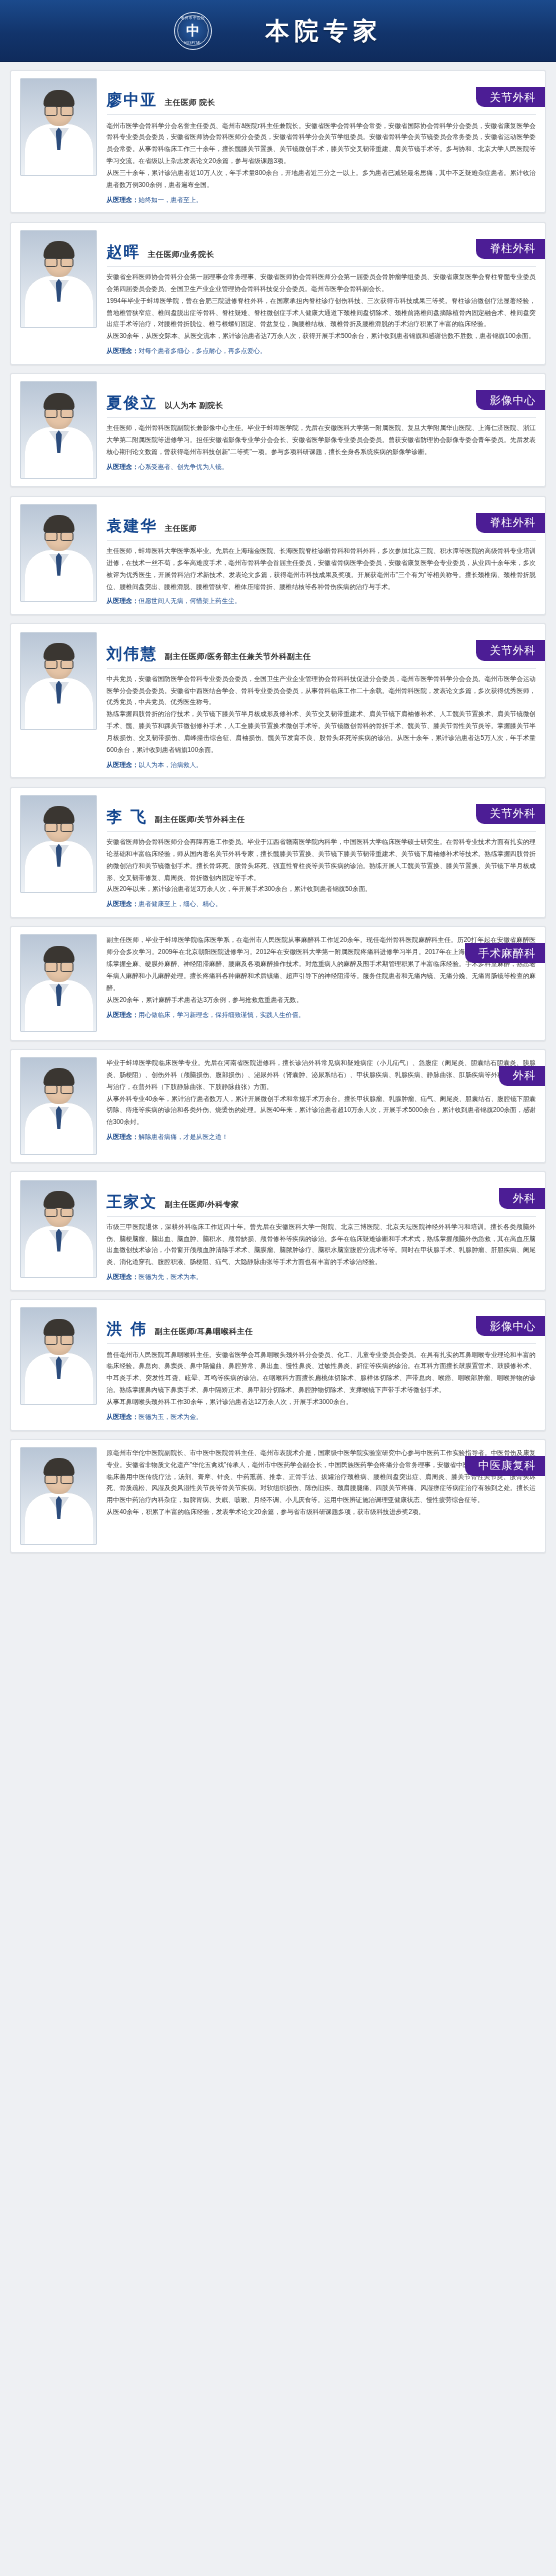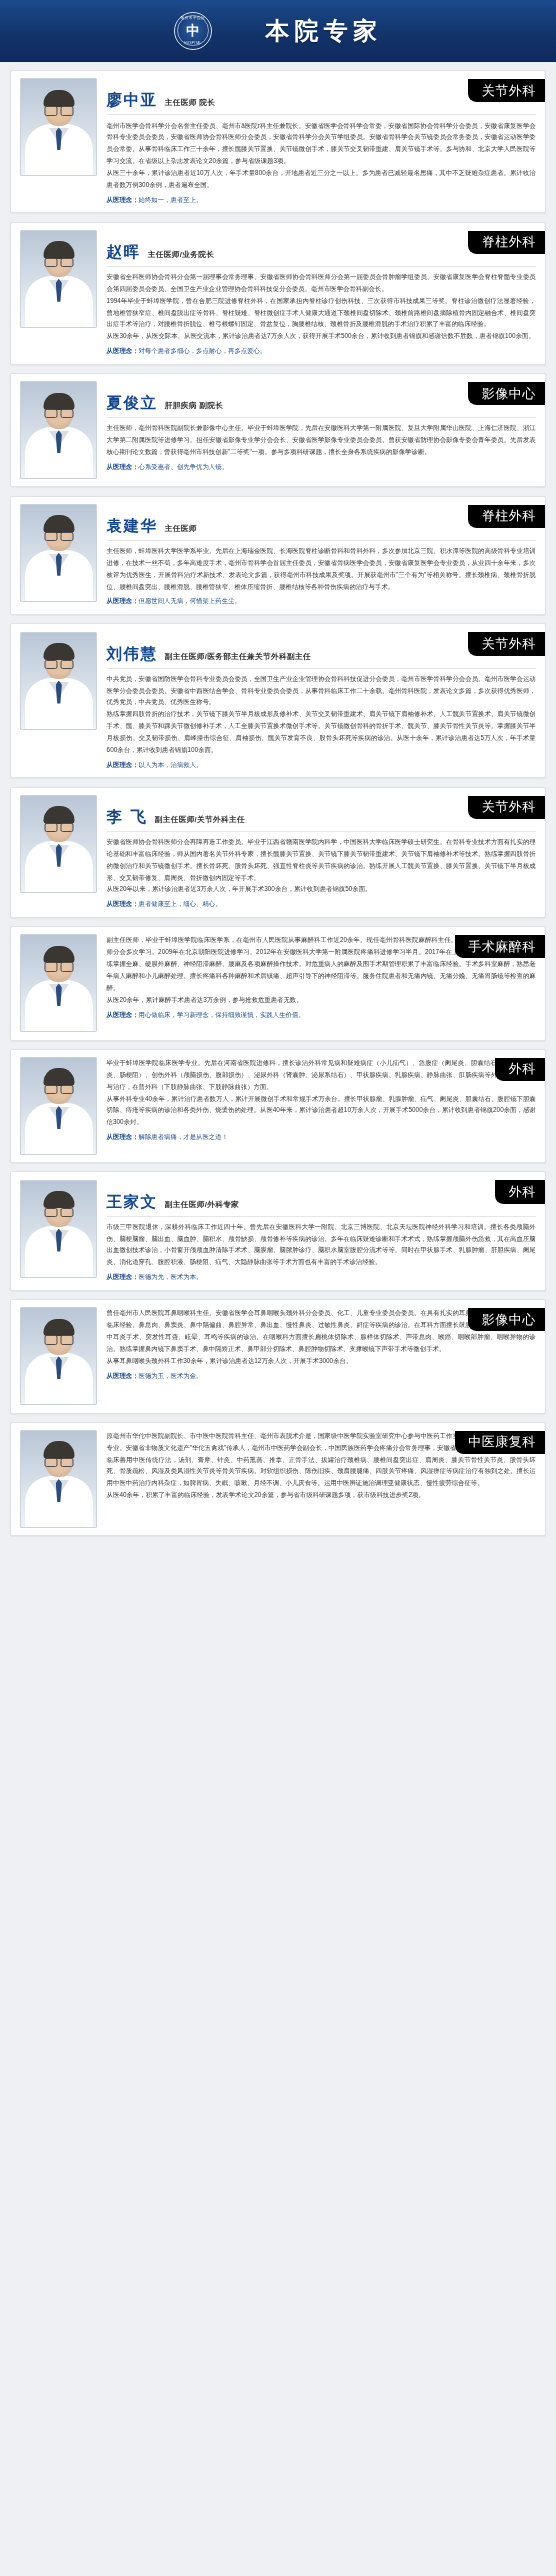--- a/index.html
+++ b/index.html
@@ -84,24 +84,24 @@
     width: 536px;
     margin: 8.2px auto 0;
     background: #ffffff;
     border: 0.5px solid #dfe3e8;
     border-radius: 2.1px;
     padding: 7.2px 9.3px 7.2px 9.3px;
     box-shadow: 0 0.5px 1px rgba(0,0,0,.05);
   }
   .dept-tag {
     position: absolute;
-    top: 8px; right: 0;
-    background: #000000;
+    top: 16px; right: 0;
+    background: #4c1d95;
     color: #fff;
-    font-size: 13px;
+    font-size: 11px;
     padding: 2.6px 9.3px 2.6px 13.4px;
     border-bottom-left-radius: 8.2px;
     letter-spacing: 0.5px;
     white-space: nowrap;
   }
   .card-body {
     display: flex;
     gap: 9.3px;
     align-items: flex-start;
   }
@@ -310,21 +310,21 @@
           <div class="fig-collar"></div>
           <div class="fig-tie"></div>
           <div class="fig-head"></div>
           <div class="fig-hair"></div>
           <div class="fig-glasses"></div>
         </div>
       </div>
       <div class="info">
         <div class="name-line">
           <div class="name">夏俊立</div>
-          <div class="title">肝胆疾病 副院长</div>
+          <div class="title">以人为本 副院长</div>
         </div>
         <div class="bio">主任医师，亳州骨科医院副院长兼影像中心主任。毕业于蚌埠医学院，先后在安徽医科大学第一附属医院、复旦大学附属华山医院、上海仁济医院、浙江大学第二附属医院等进修学习。担任安徽省影像专业学分会会长、安徽省医学影像专业委员会委员。曾获安徽省防理协会影像专委会青年委员。先后发表核心期刊论文数篇，曾获得亳州市科技创新"二等奖"一项。参与多项科研课题，擅长全身各系统疾病的影像学诊断。</div>
         <div class="motto">
           <span class="motto-label">从医理念：</span><span class="motto-text">心系受惠者、创先争优为人镜。</span>
         </div>
       </div>
     </div>
   </div>
 
   <div class="card">
@@ -493,20 +493,24 @@
           <div class="fig-bg"></div>
           <div class="fig-body"></div>
           <div class="fig-collar"></div>
           <div class="fig-tie"></div>
           <div class="fig-head"></div>
           <div class="fig-hair"></div>
           <div class="fig-glasses"></div>
         </div>
       </div>
       <div class="info">
+        <div class="name-line">
+          <div class="name">洪 伟</div>
+          <div class="title">副主任医师/耳鼻咽喉科主任</div>
+        </div>
         <div class="bio">曾任亳州市人民医院耳鼻咽喉科主任。安徽省医学会耳鼻咽喉头颈外科分会委员、化工、儿童专业委员会委员。在具有扎实的耳鼻咽喉专业理论和丰富的临床经验。鼻息肉、鼻窦炎、鼻中隔偏曲、鼻腔异常、鼻出血、慢性鼻炎、过敏性鼻炎、鼾症等疾病的诊治。在耳科方面擅长鼓膜置管术、鼓膜修补术、中耳炎手术、突发性耳聋、眩晕、耳鸣等疾病的诊治。在咽喉科方面擅长扁桃体切除术、腺样体切除术、声带息肉、喉癌、咽喉部肿瘤、咽喉异物的诊治。熟练掌握鼻内镜下鼻窦手术、鼻中隔矫正术、鼻甲部分切除术、鼻腔肿物切除术、支撑喉镜下声带手术等微创手术。
 从事耳鼻咽喉头颈外科工作30余年，累计诊治患者达12万余人次，开展手术3000余台。</div>
         <div class="motto">
           <span class="motto-label">从医理念：</span><span class="motto-text">医德为玉，医术为金。</span>
         </div>
       </div>
     </div>
   </div>
 
   <div class="card">

